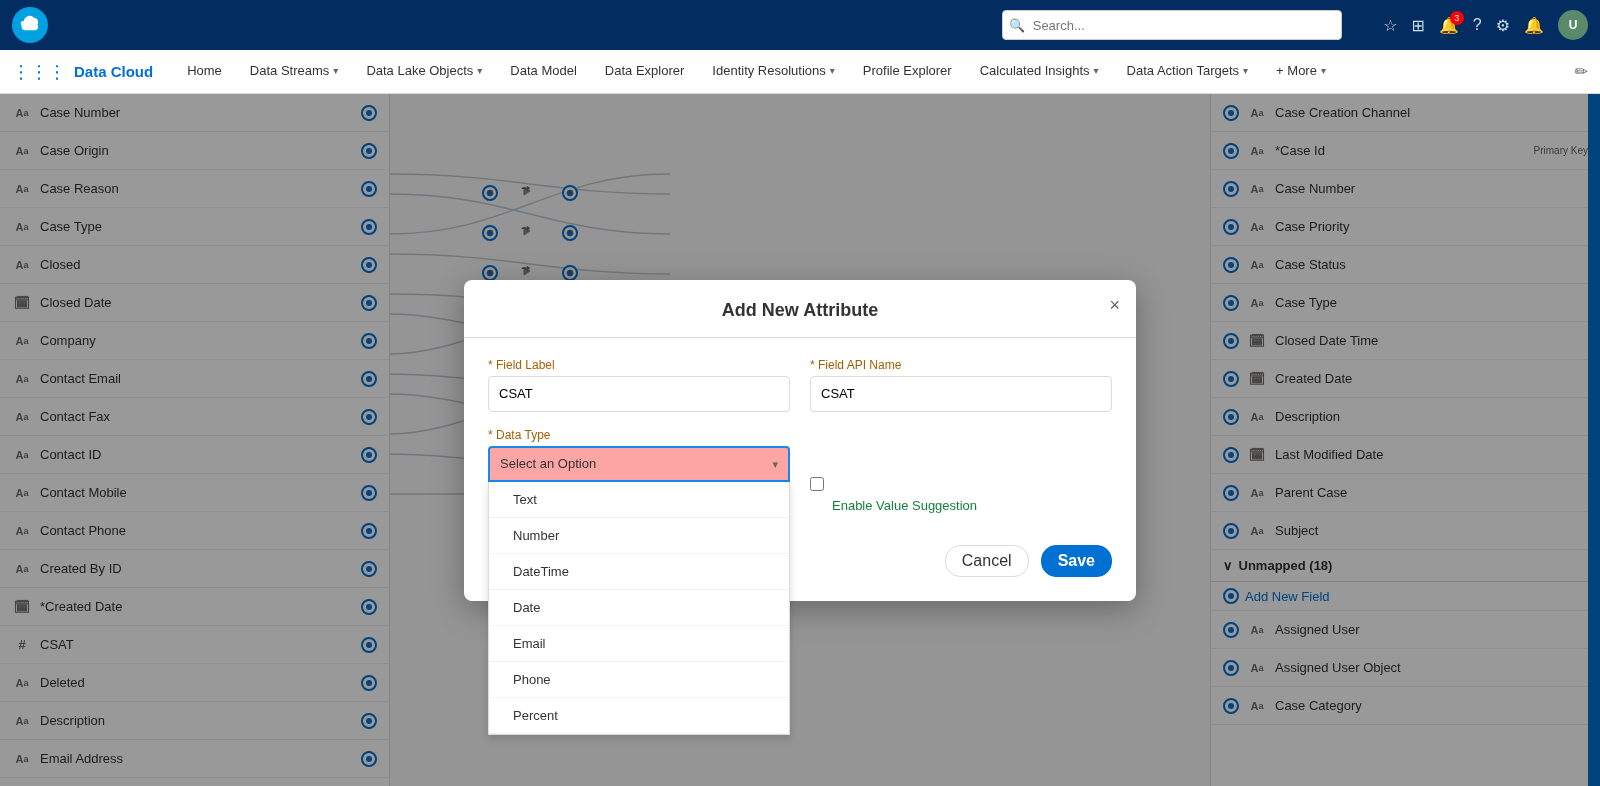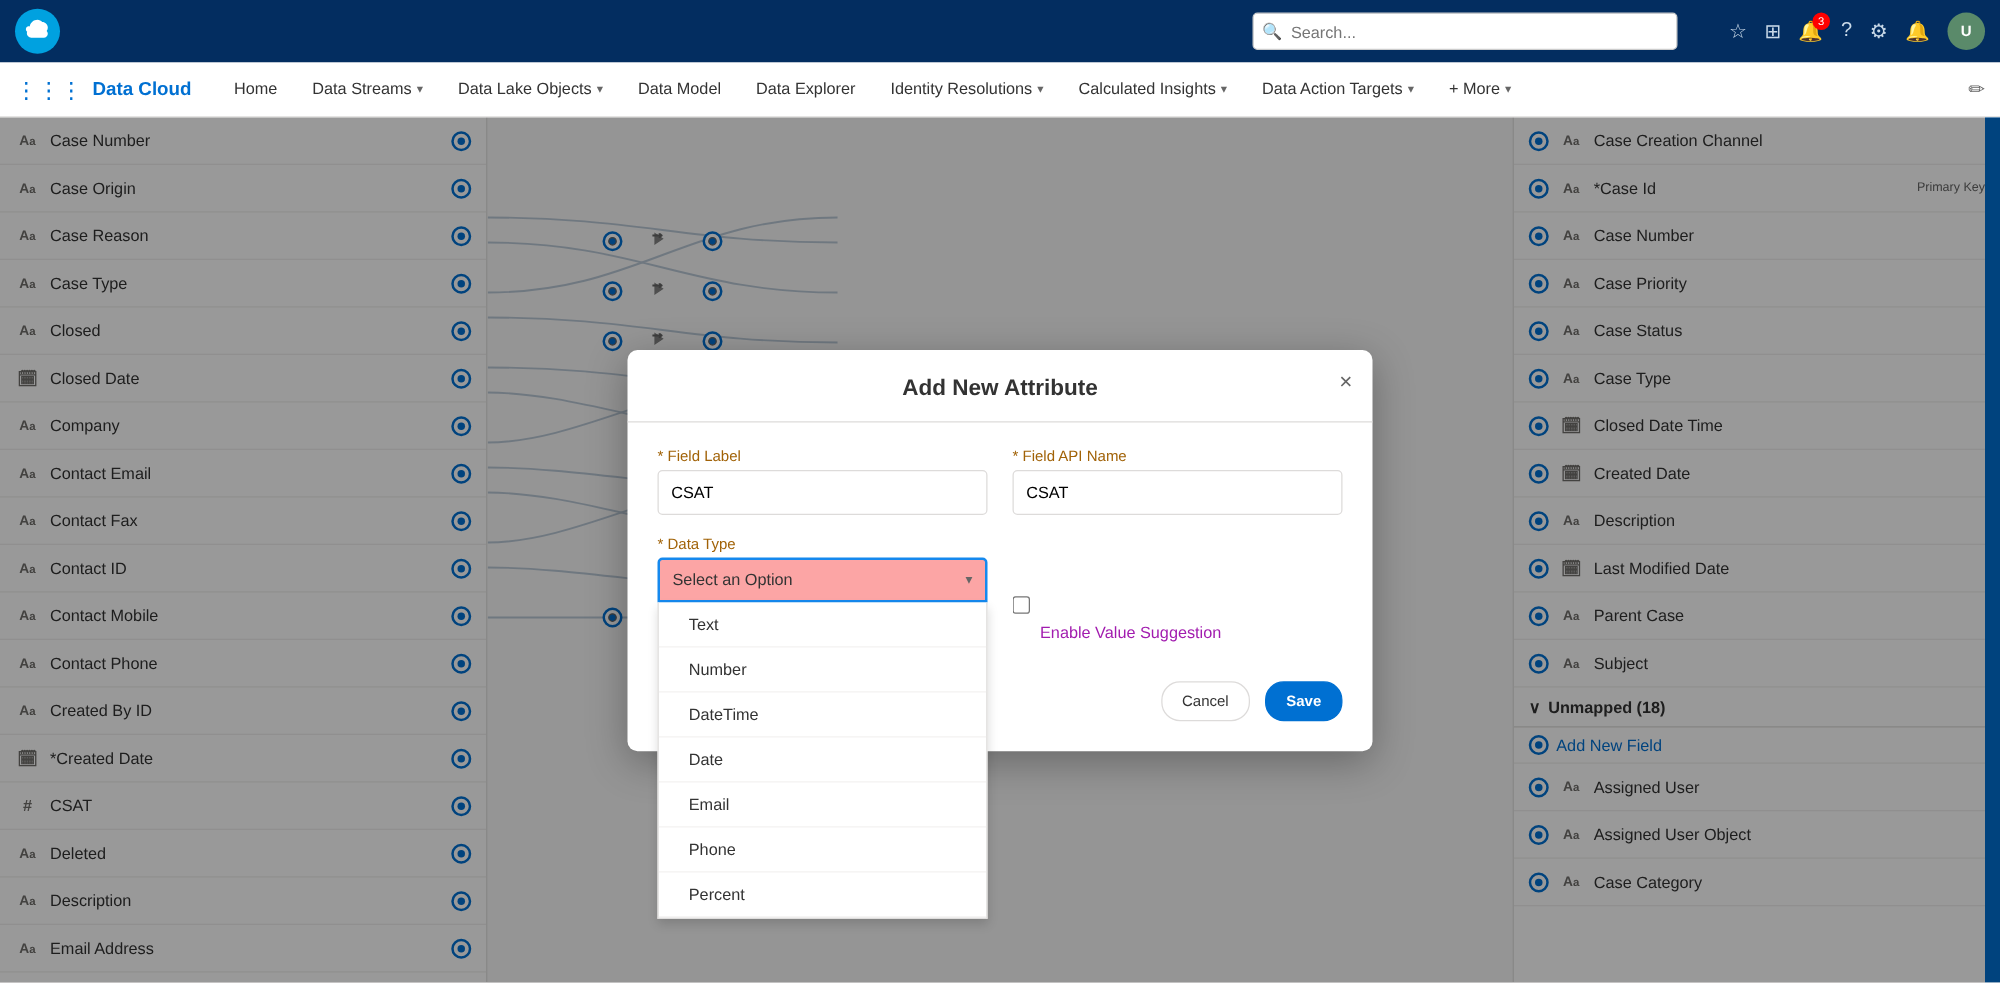--- a/index.html
+++ b/index.html
@@ -248,21 +248,21 @@
       z-index: 100;
       display: flex;
       align-items: center;
       justify-content: center;
     }
 
     
     .modal {
       background: white;
       border-radius: 8px;
-      width: 596px;
+      width: 672px;
       box-shadow: 0 8px 32px rgba(0,0,0,0.3);
       position: relative;
       padding-bottom: 24px;
     }
     .modal-header {
       padding: 20px 24px 16px;
       text-align: center;
       border-bottom: 1px solid #dddbda;
       position: relative;
     }
@@ -366,36 +366,36 @@
       align-items: center;
       gap: 8px;
       margin-top: 4px;
     }
     .checkbox-row input[type=checkbox] {
       width: 14px; height: 14px;
       cursor: pointer;
     }
     .checkbox-label {
       font-size: 13px;
-      color: #a21caf;
+      color: #15803d;
       margin-top: 42px;
     }
 
     
     .modal-footer {
       display: flex;
       justify-content: flex-end;
       gap: 12px;
       padding: 16px 24px 0;
     }
     .btn {
       height: 32px;
       padding: 0 16px;
       border-radius: 15px;
-      font-size: 12px;
+      font-size: 16px;
       cursor: pointer;
       border: 1px solid;
     }
     .btn-cancel {
       background: white;
       border-color: #dddbda;
       color: #333;
     }
     .btn-save {
       background: #0070d2;
@@ -459,20 +459,23 @@
     </div>
     <div class="nav-item">
       <span>Data Model</span>
     </div>
     <div class="nav-item">
       <span>Data Explorer</span>
     </div>
     <div class="nav-item">
       <span>Identity Resolutions</span>
       <span class="chevron">▾</span>
+    </div>
+    <div class="nav-item">
+      <span>Profile Explorer</span>
     </div>
     <div class="nav-item">
       <span>Calculated Insights</span>
       <span class="chevron">▾</span>
     </div>
     <div class="nav-item">
       <span>Data Action Targets</span>
       <span class="chevron">▾</span>
     </div>
     <div class="nav-item">

